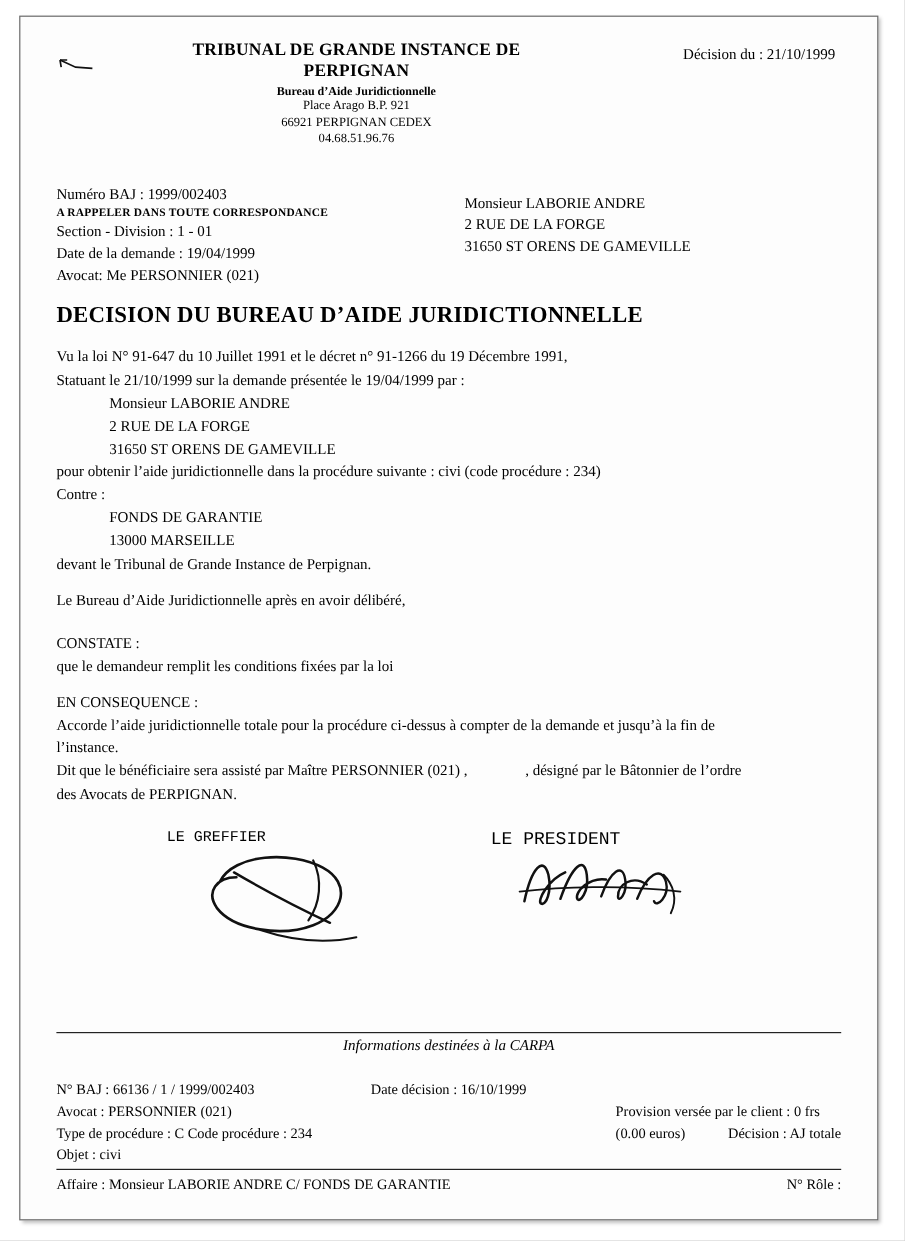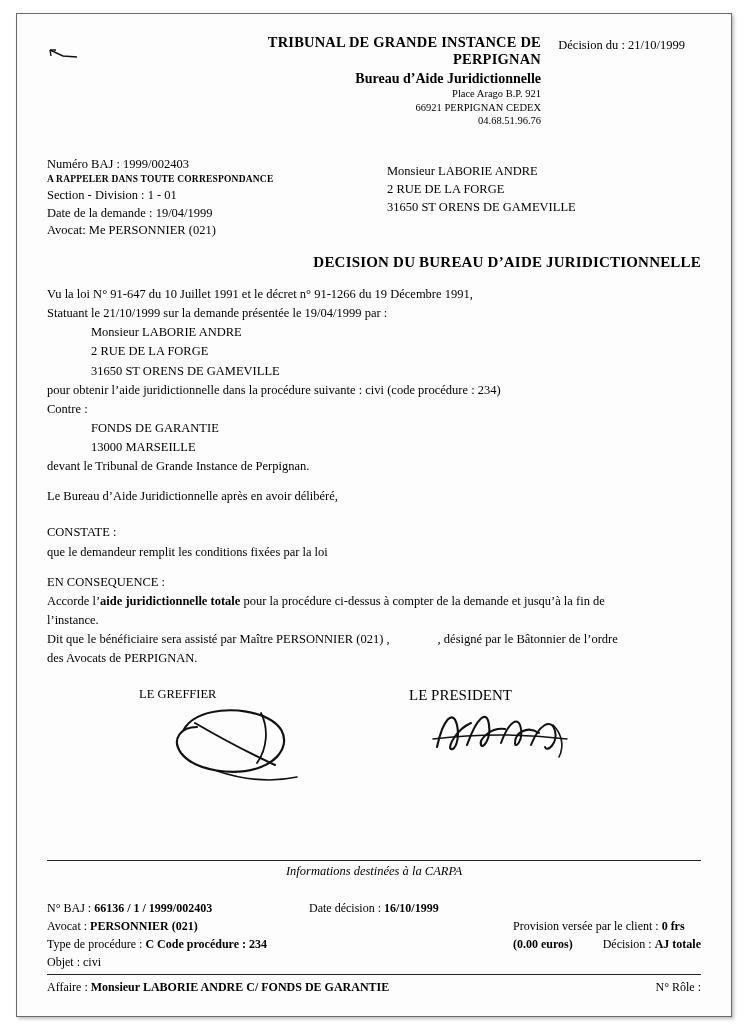--- a/index.html
+++ b/index.html
@@ -39,42 +39,42 @@
     padding: 20px 30px;
     box-sizing: border-box;
   }
 
   
   .hdr {
     position: relative;
     min-height: 92px;
   }
   .hdr-center {
-    text-align: right;
+    text-align: center;
     margin-left: 6px;
     margin-right: 160px;
   }
   .court-name {
     font-size: 14.5px;
     font-weight: bold;
     line-height: 1.18;
     letter-spacing: 0.2px;
   }
   .bureau {
-    font-size: 14px;
+    font-size: 10px;
     font-weight: bold;
     margin-top: 3px;
   }
   .addr-line {
     font-size: 10.5px;
     line-height: 1.28;
   }
   .decision-date {
     position: absolute;
-    right: 16px;
+    right: 5px;
     top: 4px;
     font-size: 12.5px;
     white-space: nowrap;
     margin-left: 15px;
   }
   .arrow {
     position: absolute;
     left: 2px;
     top: 14px;
     width: 30px;
@@ -98,45 +98,46 @@
   .idright {
     position: absolute;
     left: 340px;
     top: 6px;
     font-size: 12.5px;
     line-height: 1.45;
   }
 
   
   .doctitle {
-    text-align: right;
-    font-size: 15px;
+    text-align: left;
+    font-size: 19px;
     font-weight: bold;
     margin-top: 14px;
     letter-spacing: 0.2px;
   }
 
   
   .body-txt {
     margin-top: 14px;
     font-size: 12.5px;
     line-height: 1.45;
   }
   .body-txt p { margin: 0 0 1px 0; }
   .ind1 { padding-left: 44px; }
   .gap { height: 11px; }
   .gap-sm { height: 6px; }
   .sec-head { margin-top: 13px; }
-  b.bld { font-weight: bold; }
+  b.bld { font-weight: normal; }
 
   
   .sigrow {
     position: relative;
     margin-top: 20px;
     height: 112px;
+    font-family: Liberation Mono, monospace;
   }
   .sig-left-label {
     position: absolute;
     left: 92px; top: 0;
     font-size: 12.5px;
   }
   .sig-right-label {
     position: absolute;
     left: 362px; top: 0;
     font-size: 15px;

